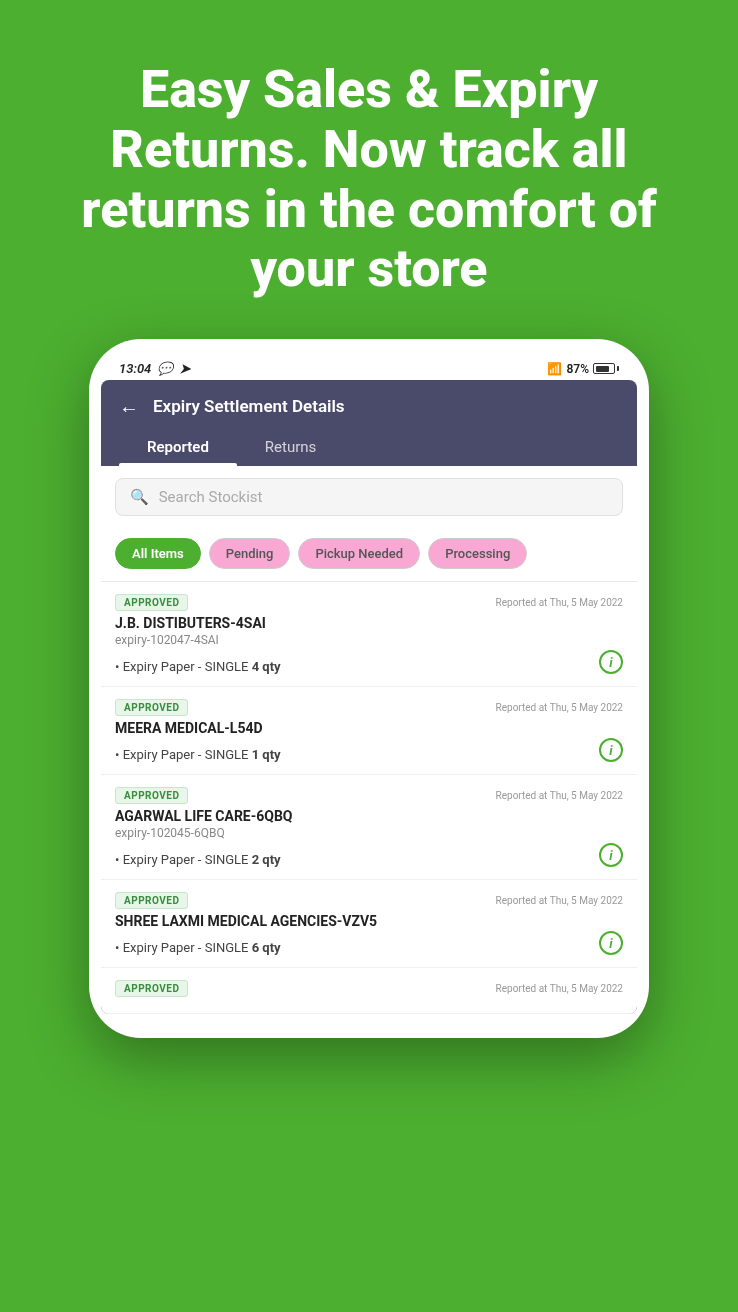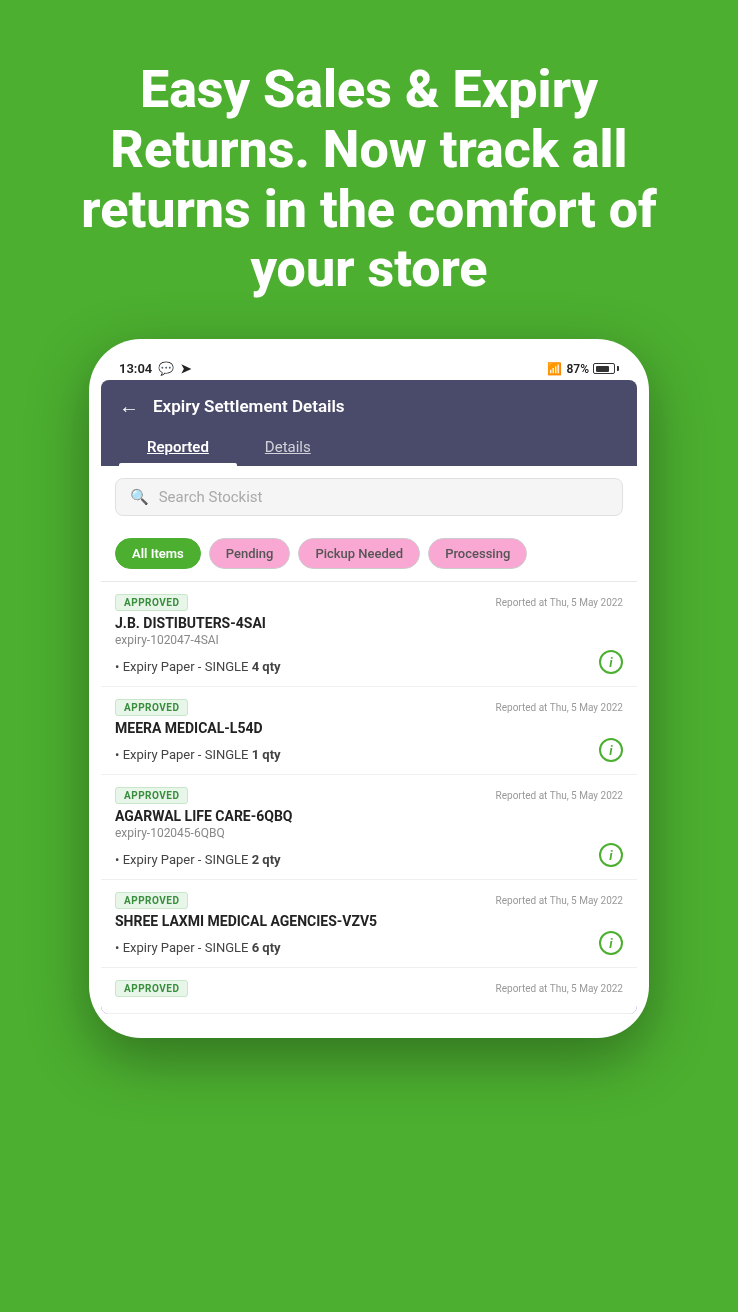--- a/index.html
+++ b/index.html
@@ -40,21 +40,21 @@
     
     .status-bar {
       display: flex;
       justify-content: space-between;
       align-items: center;
       padding: 4px 18px 4px 18px;
       font-size: 13px;
       font-weight: 600;
       color: #222;
     }
-    .status-left { display: flex; align-items: flex-end; gap: 6px; }
+    .status-left { display: flex; align-items: flex-end; gap: 6px; font-style: italic; }
     .status-right { display: flex; align-items: center; gap: 4px; font-size: 12px; }
     .battery-icon {
       display: inline-flex;
       align-items: center;
       gap: 1px;
     }
     .battery-body {
       width: 22px; height: 11px;
       border: 1.5px solid #333;
       border-radius: 2px;
@@ -111,21 +111,20 @@
       display: flex;
       gap: 0;
     }
 
     .tab-item {
       color: rgba(255,255,255,0.75);
       font-size: 15px;
       padding: 8px 28px 10px 28px;
       cursor: pointer;
       position: relative;
-      text-decoration: underline;
     }
 
     .tab-item.active {
       color: white;
       font-weight: 600;
     }
 
     .tab-item.active::after {
       content: '';
       position: absolute;
@@ -296,21 +295,21 @@
 
     <div class="app-screen">
 
       <div class="app-header">
         <div class="header-top">
           <span class="back-arrow">←</span>
           <span class="header-title">Expiry Settlement Details</span>
         </div>
         <div class="header-tabs">
           <div class="tab-item active">Reported</div>
-          <div class="tab-item">Details</div>
+          <div class="tab-item">Returns</div>
         </div>
       </div>
 
       <div class="search-section">
         <div class="search-bar">
           <span class="search-icon-svg">🔍</span>
           <span class="search-placeholder">Search Stockist</span>
         </div>
       </div>
 

